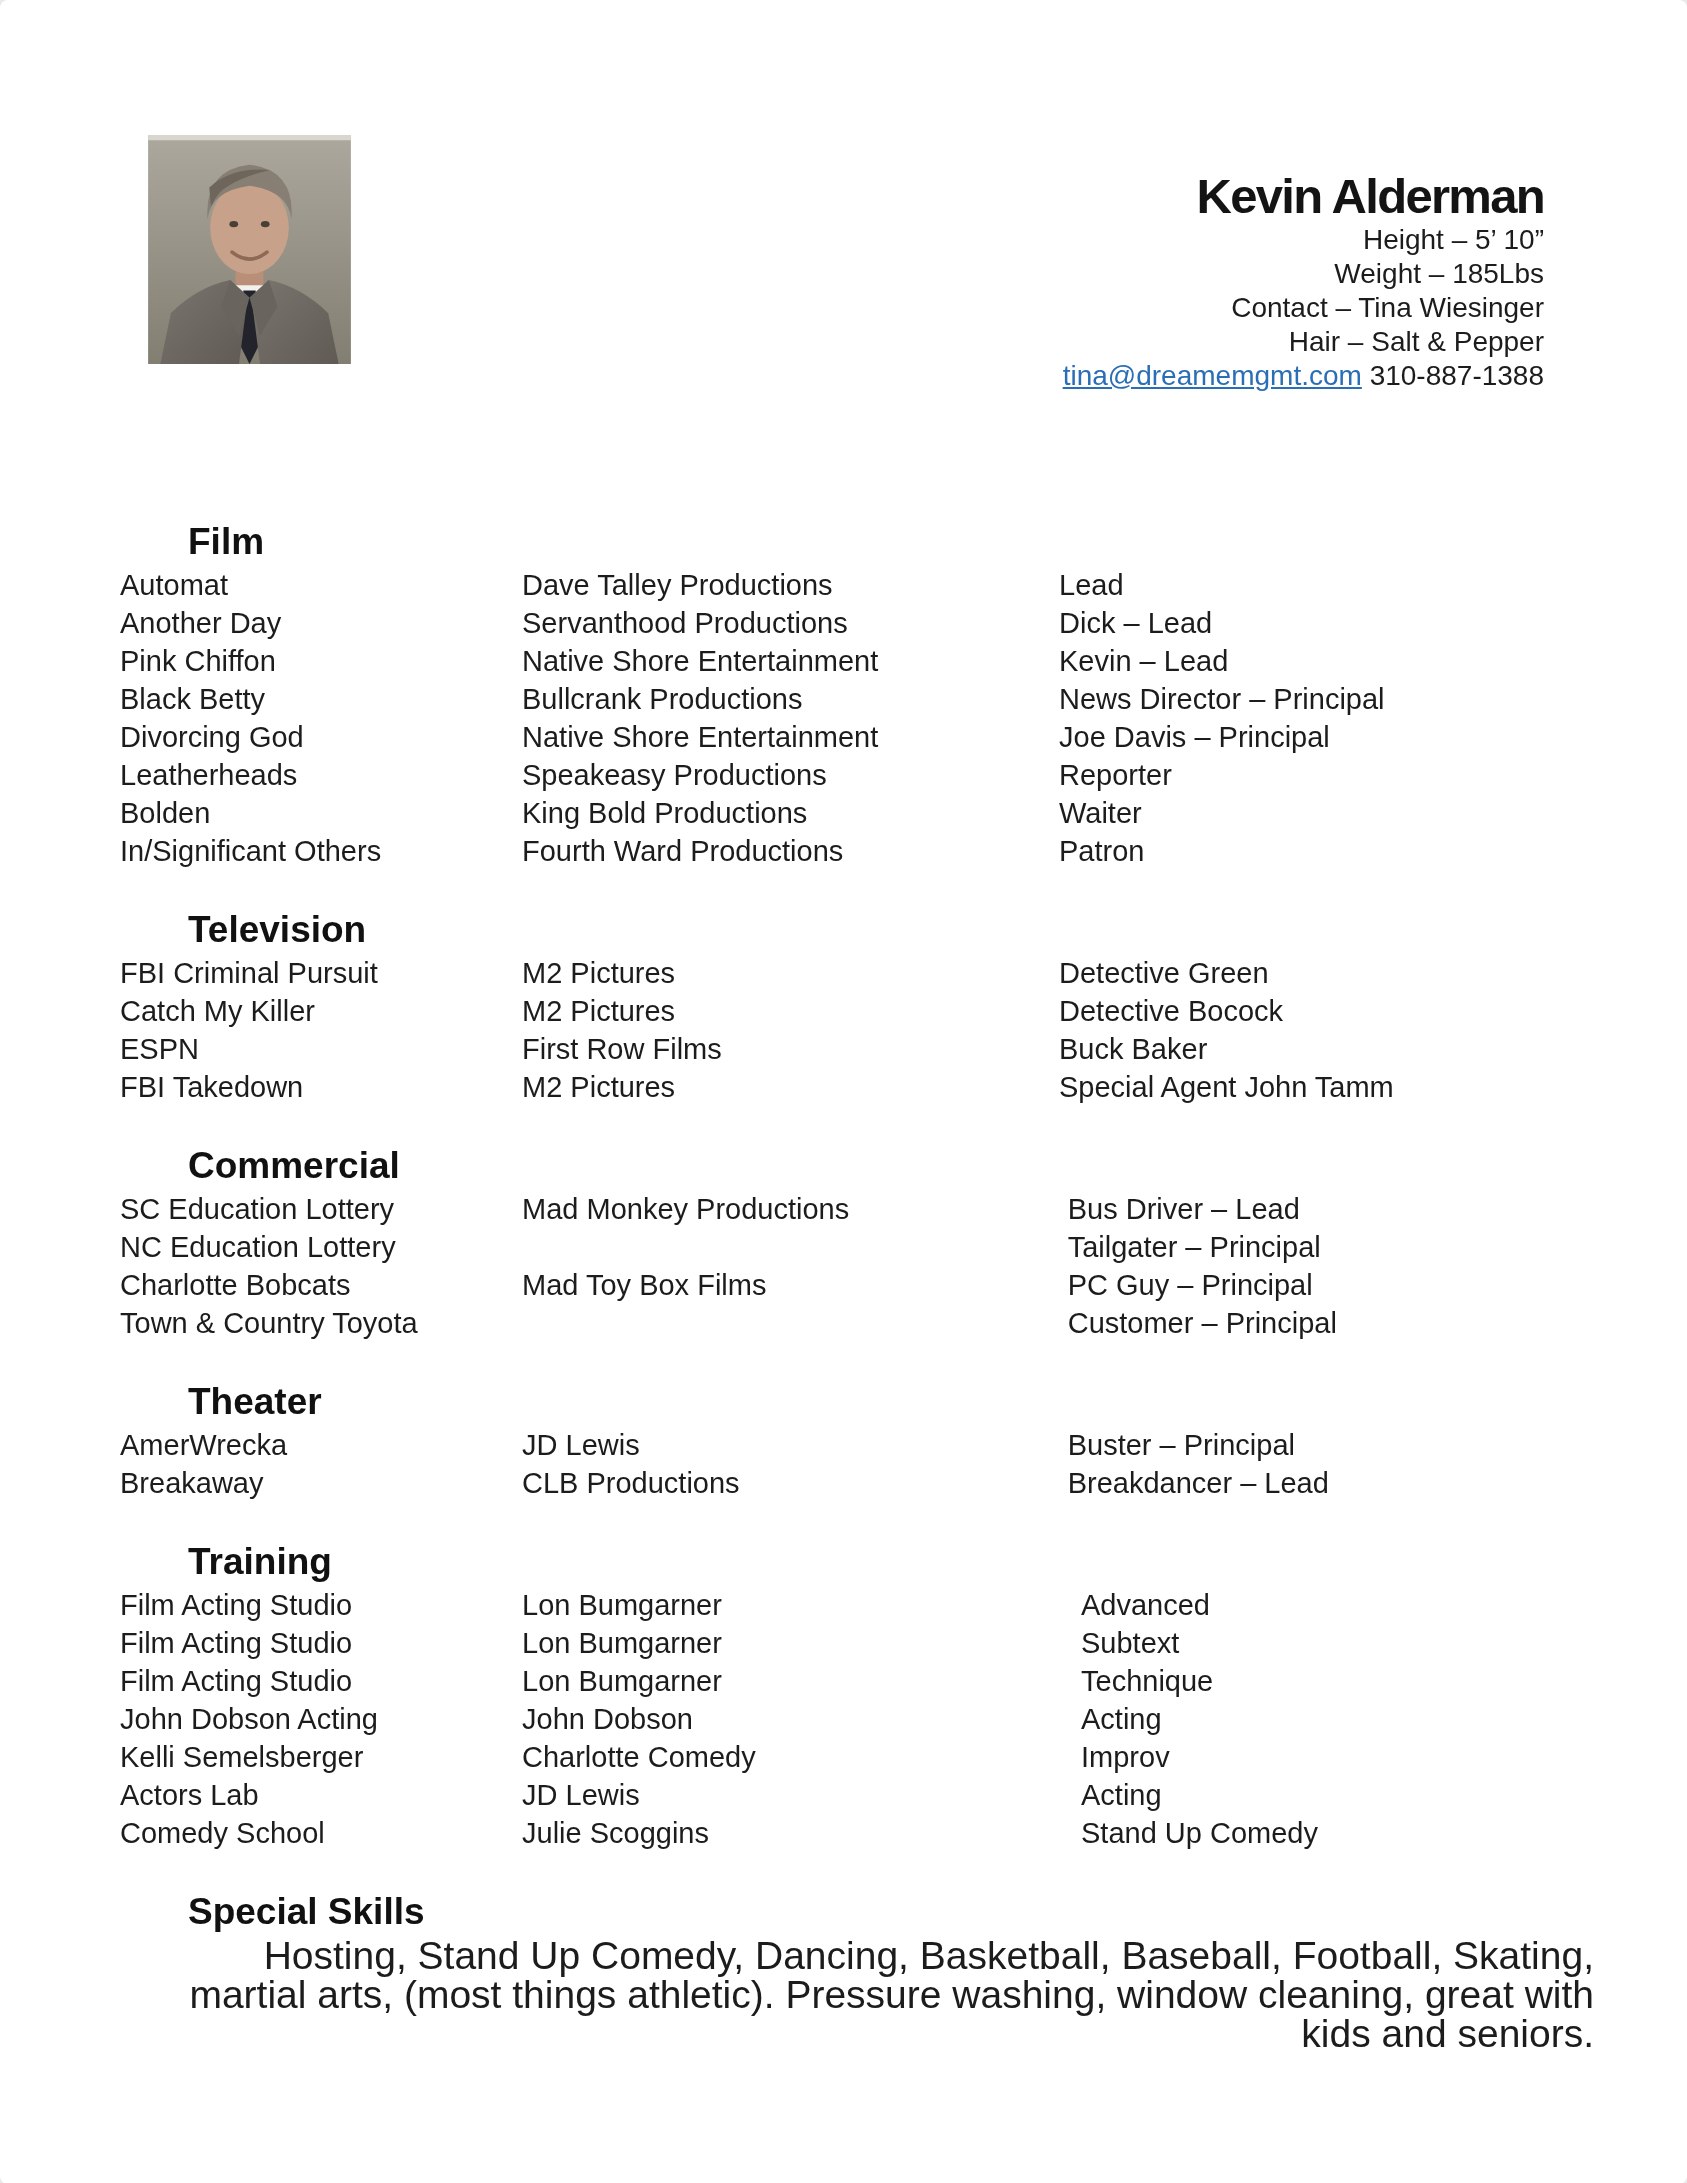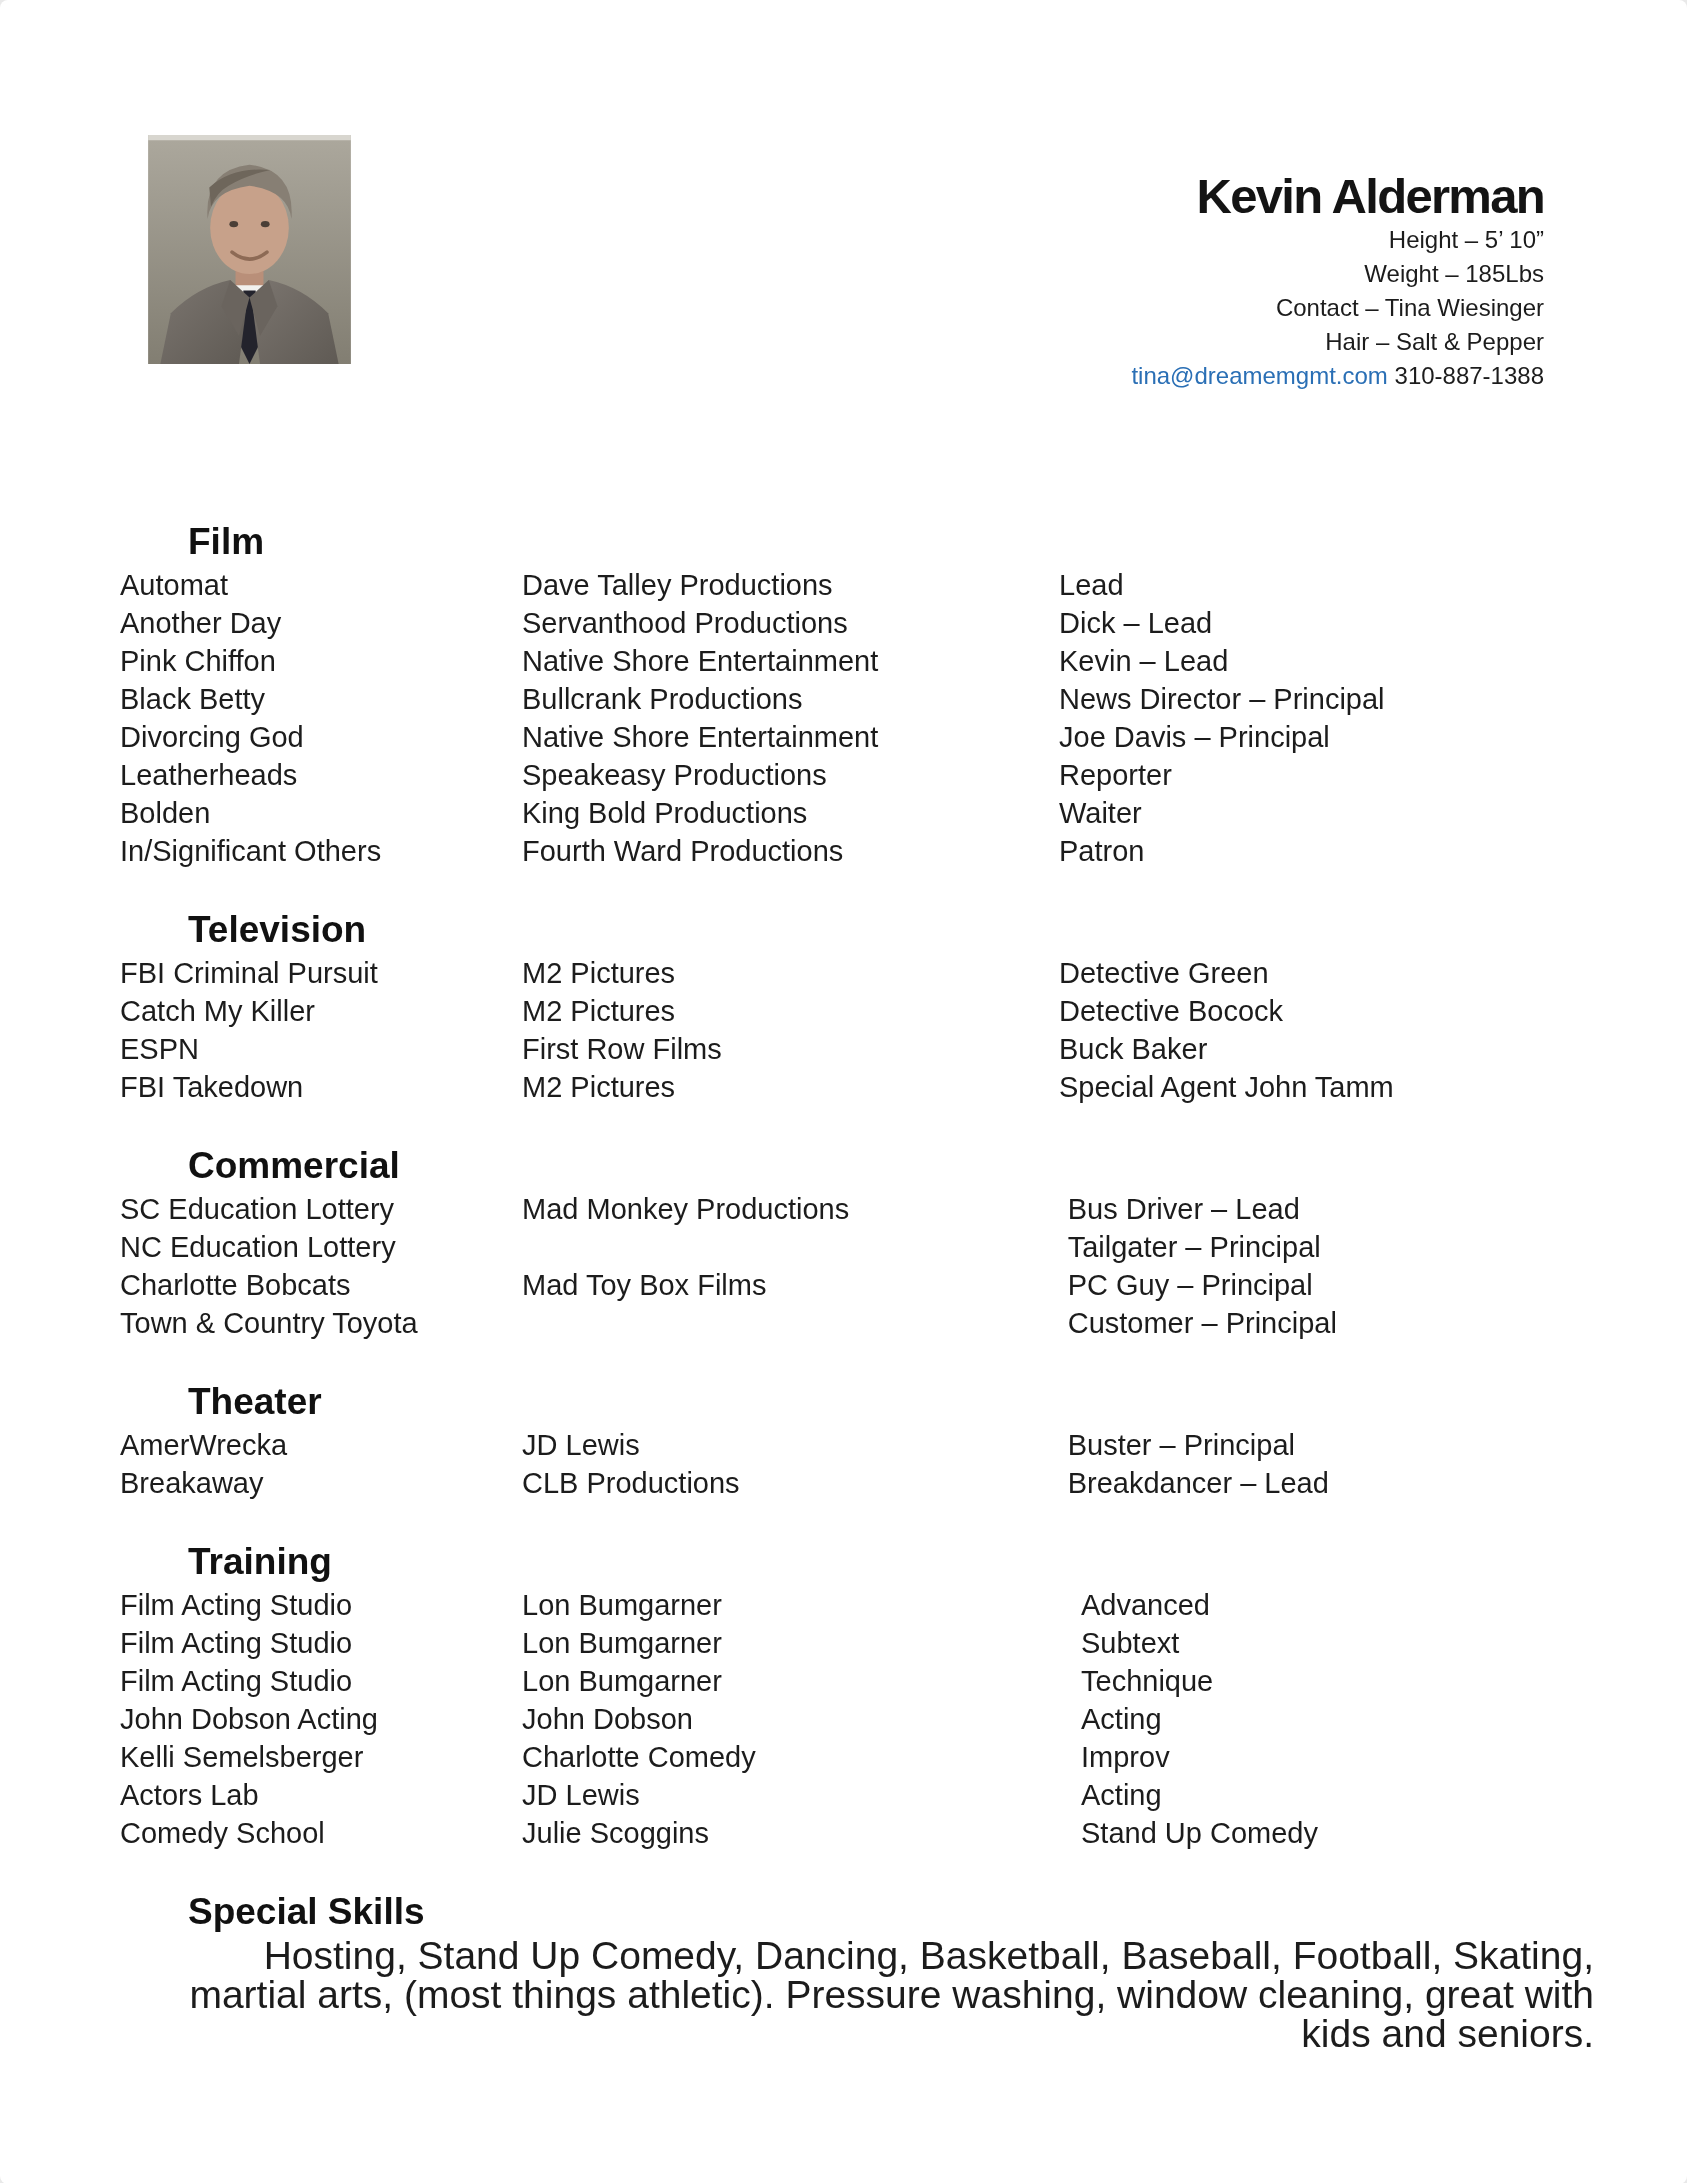--- a/index.html
+++ b/index.html
@@ -25,23 +25,23 @@
   
   .header-right {
     position:absolute; top:169px; right:143px;
     text-align:right;
     white-space:nowrap;
   }
   .name {
     font-size:49px; font-weight:bold; line-height:54px;
     letter-spacing:-1.7px; color:#141414;
   }
-  .info-line { font-size:24px; line-height:34px; color:#1c1c1c; }
+  .info-line { font-size:28px; line-height:34px; color:#1c1c1c; }
   .email-link {
-    color:#2a6fb5; cursor:pointer;
+    color:#2a6fb5; text-decoration:underline; cursor:pointer;
   }
 
   
   .sections { position:absolute; left:0; top:518px; width:1687px; }
   .section { margin:0 0 36px 0; }
   .section-title {
     margin:0 0 0 188px;
     font-size:37px; font-weight:bold; line-height:48px;
     color:#111111;
   }

